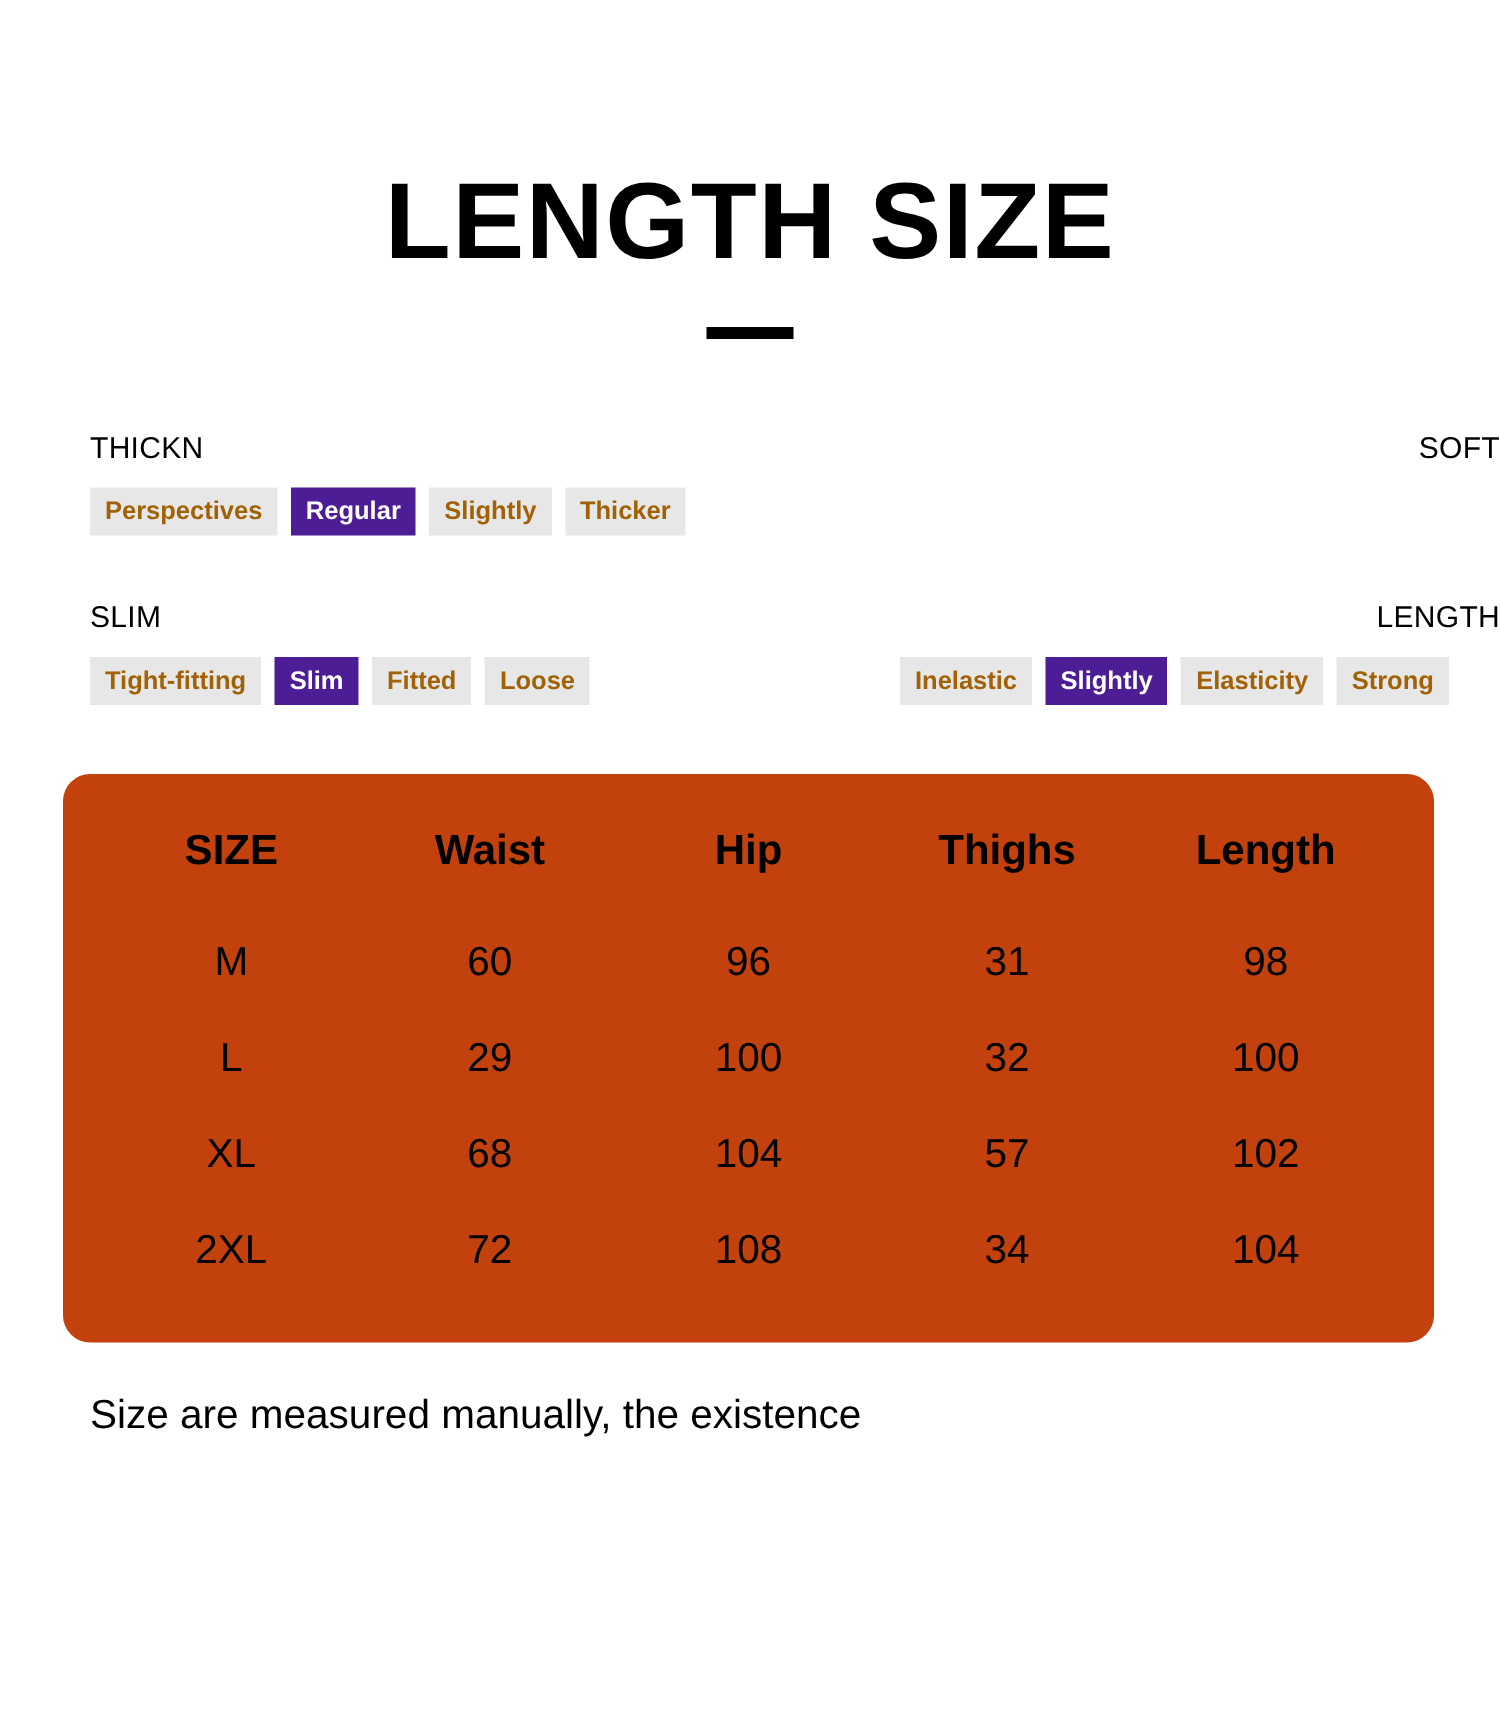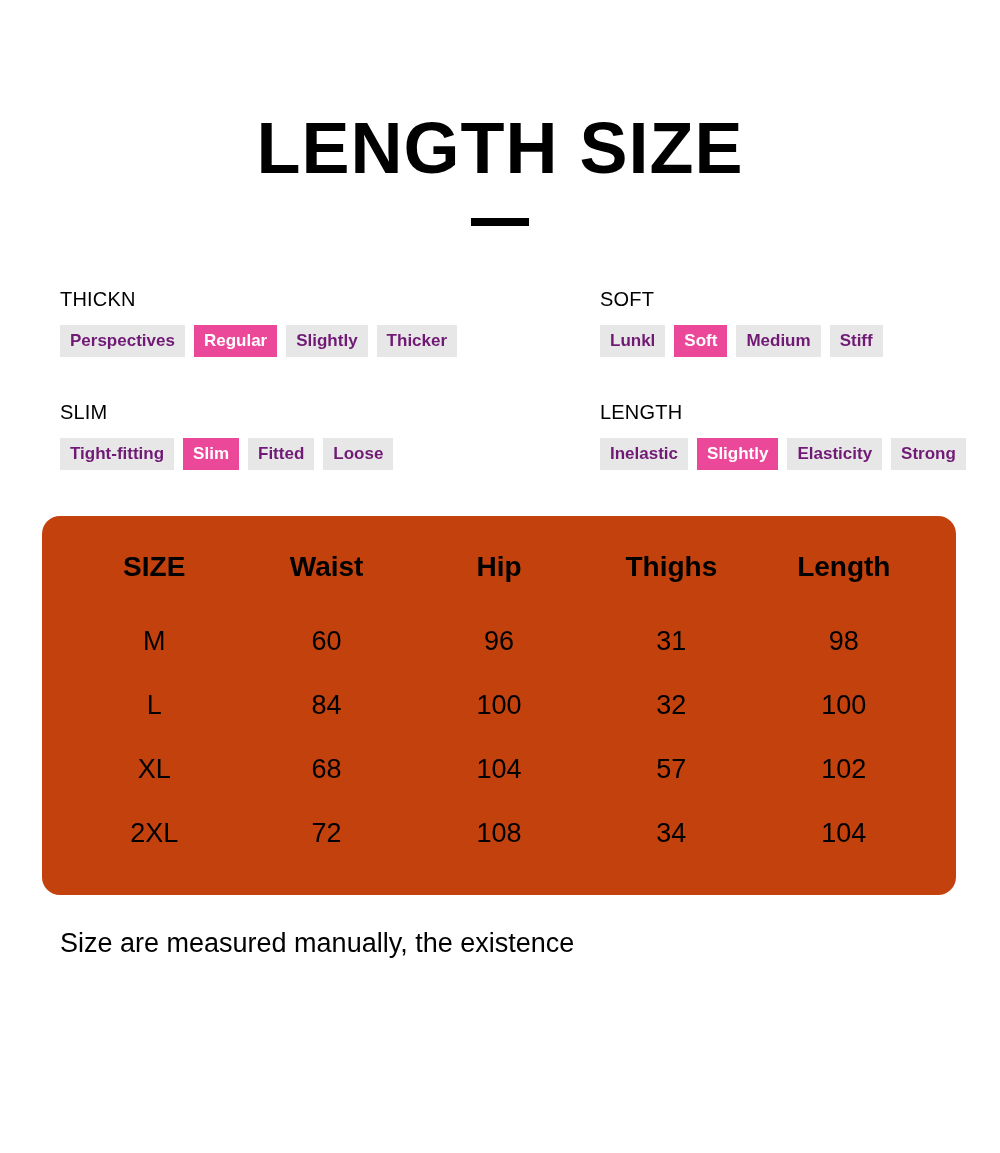--- a/index.html
+++ b/index.html
@@ -37,43 +37,43 @@
 
   .attrs {
     margin-top: 62px;
     padding: 0 58px 0 60px;
     display: grid;
     grid-template-columns: 540px 400px;
     grid-template-rows: auto auto;
     row-gap: 44px;
   }
   .attr-block { }
-  .attr-block.right { padding-left: 0px; }
+  .attr-block.right { padding-left: 0px; text-align: right; }
   .attr-heading {
     font-size: 20px;
     font-weight: normal;
     letter-spacing: 0.2px;
     margin-bottom: 14px;
   }
   .chips {
     display: flex;
     gap: 9px;
     align-items: center;
   }
   .chip {
     background: #e7e7e7;
-    color: #701a75;
+    color: #a16207;
     font-size: 17px;
     font-weight: bold;
     padding: 7px 10px 8px 10px;
     line-height: 1;
     white-space: nowrap;
   }
   .chip.active {
-    background: #ec4899;
+    background: #4c1d95;
     color: #ffffff;
   }
 
   .table-wrap {
     margin: 46px 44px 0 42px;
     background: #c2410c;
     border-radius: 18px;
     padding: 34px 26px 30px 26px;
   }
   table.size-table {
@@ -116,26 +116,20 @@
       <div class="chips">
         <span class="chip">Perspectives</span>
         <span class="chip active">Regular</span>
         <span class="chip">Slightly</span>
         <span class="chip">Thicker</span>
       </div>
     </div>
 
     <div class="attr-block right">
       <div class="attr-heading">SOFT</div>
-      <div class="chips">
-        <span class="chip">Lunkl</span>
-        <span class="chip active">Soft</span>
-        <span class="chip">Medium</span>
-        <span class="chip">Stiff</span>
-      </div>
     </div>
 
     <div class="attr-block">
       <div class="attr-heading">SLIM</div>
       <div class="chips">
         <span class="chip">Tight-fitting</span>
         <span class="chip active">Slim</span>
         <span class="chip">Fitted</span>
         <span class="chip">Loose</span>
       </div>
@@ -167,21 +161,21 @@
       <tbody>
         <tr>
           <td>M</td>
           <td>60</td>
           <td>96</td>
           <td>31</td>
           <td>98</td>
         </tr>
         <tr>
           <td>L</td>
-          <td>84</td>
+          <td>29</td>
           <td>100</td>
           <td>32</td>
           <td>100</td>
         </tr>
         <tr>
           <td>XL</td>
           <td>68</td>
           <td>104</td>
           <td>57</td>
           <td>102</td>

